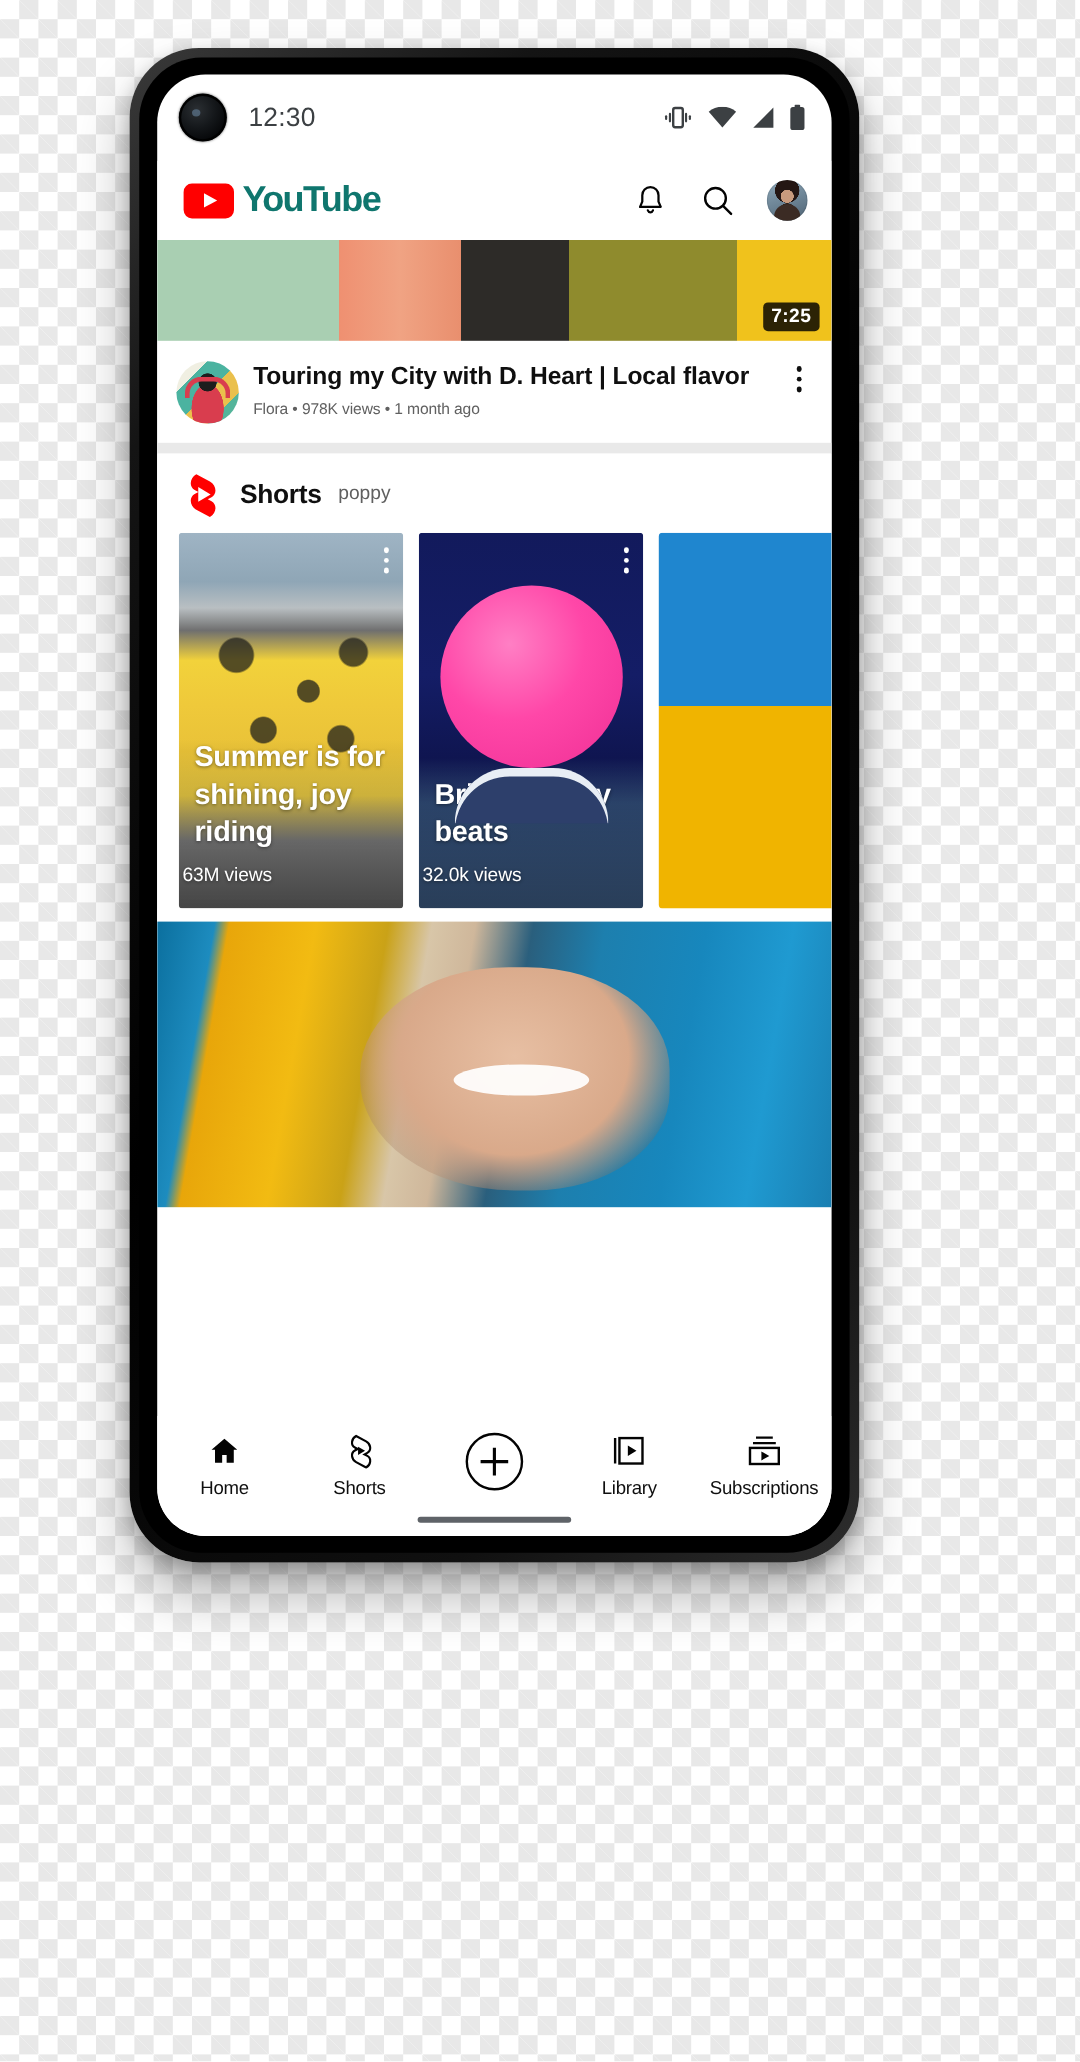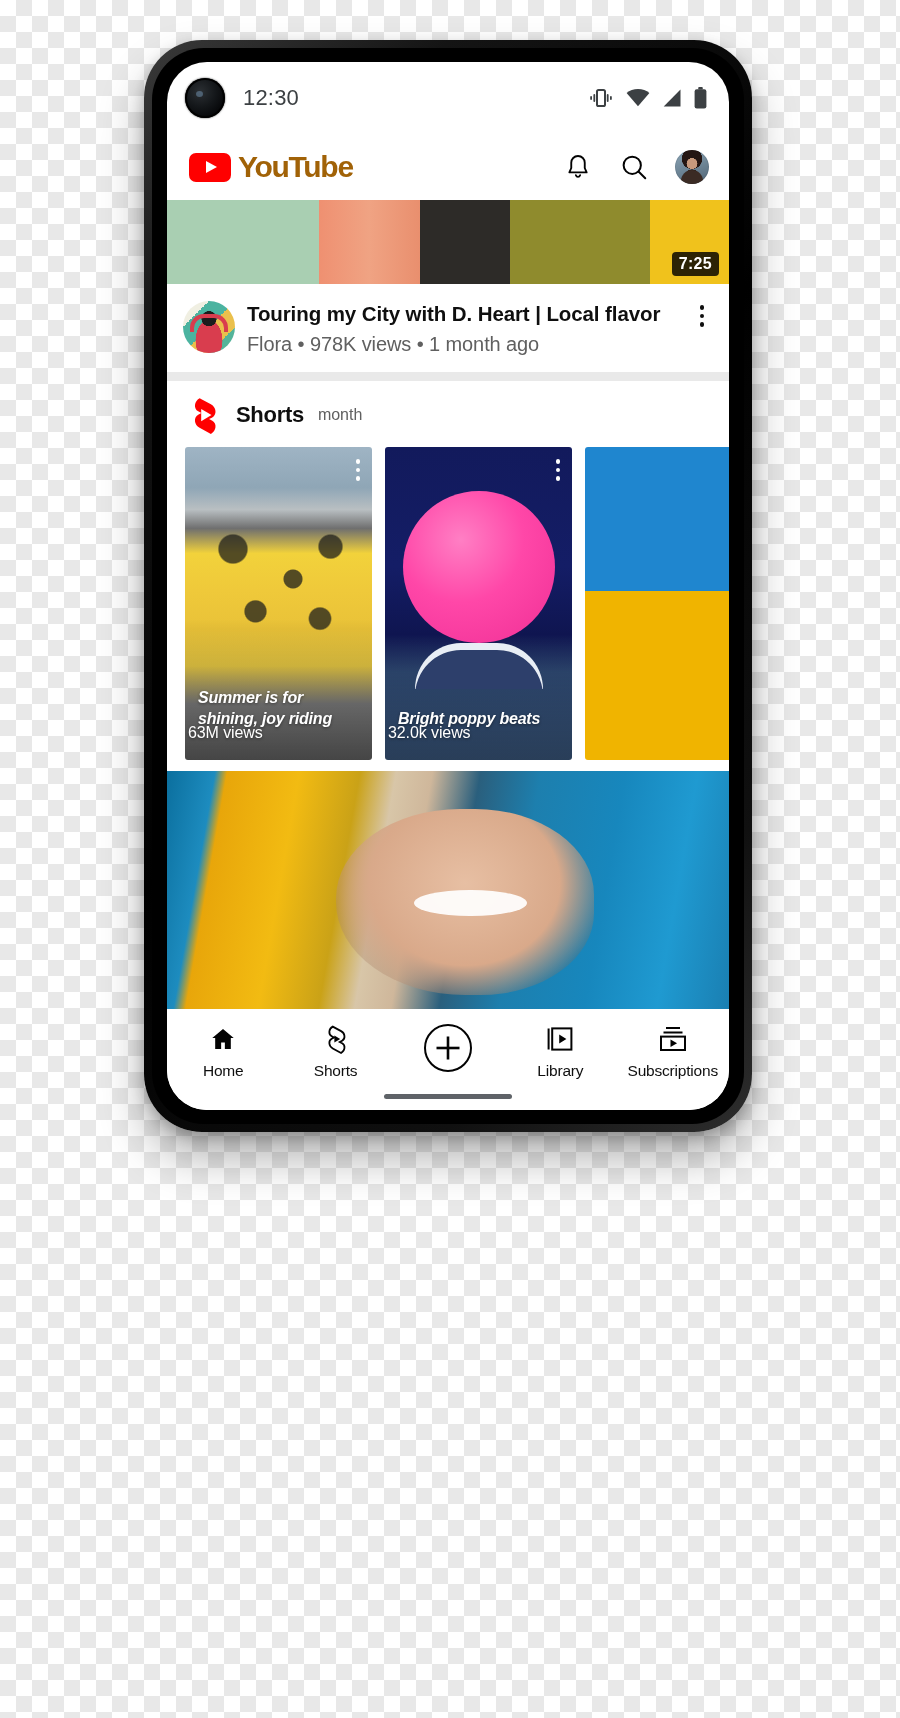--- a/index.html
+++ b/index.html
@@ -17,26 +17,25 @@
     background-image:
       linear-gradient(45deg,#e8e8e8 25%,transparent 25%,transparent 75%,#e8e8e8 75%,#e8e8e8),
       linear-gradient(45deg,#e8e8e8 25%,transparent 25%,transparent 75%,#e8e8e8 75%,#e8e8e8);
     background-size:32px 32px;
     background-position:0 0,16px 16px;
   }
   
   #phone {
     position:absolute;
     left:108px; top:40px;
-    width:608px; height:1092px;
+    width:608px; height:1262px;
     border-radius:58px;
     background:linear-gradient(135deg,#3a3a3a 0%,#141414 18%,#000 50%,#101010 82%,#2e2e2e 100%);
     box-shadow: 0 26px 46px rgba(0,0,0,.30), 0 6px 14px rgba(0,0,0,.22);
     padding:8px;
-    margin-left:36px;
   }
   #phone-inner {
     width:100%; height:100%;
     border-radius:52px;
     background:#000;
     padding:14px 15px;
   }
   #screen {
     position:relative;
     width:100%; height:100%;
@@ -87,21 +86,21 @@
   }
   .yt-play::after{
     content:""; width:0;height:0;
     border-left:11px solid #fff;
     border-top:6.5px solid transparent;
     border-bottom:6.5px solid transparent;
     margin-left:2px;
   }
   #yt-wordmark {
     font-family:"Liberation Sans", sans-serif;
-    font-weight:bold; font-size:30px; letter-spacing:-1.3px; color:#a16207;
+    font-weight:bold; font-size:30px; letter-spacing:-1.3px; color:#0f766e;
   }
   #header-actions {
     margin-left:auto; display:flex; align-items:center; gap:26px;
   }
   .hdr-icon { width:30px; height:30px; display:block; color:#030303; cursor:pointer;}
   #avatar {
     width:34px;height:34px;border-radius:50%;
     background:
       radial-gradient(circle at 50% 78%, #2a1a12 0 22%, transparent 23%),
       radial-gradient(circle at 50% 40%, #c89a7d 0 20%, transparent 21%),
@@ -156,21 +155,21 @@
     border-radius:14px 14px 0 0;
     border:4px solid #d93d4e; border-bottom:none;
   }
   .vm-text { flex:1 1 auto; min-width:0; }
   .v-title {
     font-size:20.5px; font-weight:bold; color:#0f0f0f;
     line-height:1.27; letter-spacing:-.1px;
   }
   .v-sub {
     margin-top:6px;
-    font-size:20px; color:#606060; letter-spacing:-.1px;
+    font-size:13px; color:#606060; letter-spacing:-.1px;
   }
   .kebab {
     flex:0 0 auto; width:22px; padding-top:4px;
     display:flex; flex-direction:column; align-items:center; gap:4px; cursor:pointer;
   }
   .kebab i { width:4.5px;height:4.5px;border-radius:50%;background:#0f0f0f; display:block;}
   .divider { height:9px; background:#e9e9e9; }
   
   #shorts-shelf { background:#fff; padding-top:14px; }
   #shorts-header { display:flex; align-items:center; gap:13px; padding:0 18px 12px 18px; }
@@ -215,23 +214,23 @@
   }
   .sc3 {
     background:linear-gradient(180deg,#1f86cf 0%,#1f86cf 46%,#f0b400 46%,#f0b400 100%);
   }
   .sc-kebab {
     position:absolute; right:12px; top:12px;
     display:flex; flex-direction:column; gap:4px; align-items:center; cursor:pointer;
   }
   .sc-kebab i { width:4.5px;height:4.5px;border-radius:50%;background:#fff; display:block; }
   .sc-caption {
-    position:absolute; left:13px; right:10px; bottom:30px;
-    color:#fff; font-size:16px; font-weight:bold; line-height:1.3;
-    letter-spacing:-.2px; text-shadow:0 1px 3px rgba(0,0,0,.45);font-style:italic;
+    position:absolute; left:13px; right:10px; bottom:48px;
+    color:#fff; font-size:24px; font-weight:bold; line-height:1.3;
+    letter-spacing:-.2px; text-shadow:0 1px 3px rgba(0,0,0,.45);
   }
   .sc-views {
     position:absolute; left:3px; bottom:18px;
     color:#fff; font-size:16px; letter-spacing:-.1px;
     text-shadow:0 1px 3px rgba(0,0,0,.45);
   }
   #shorts-gap { height:11px; background:#fff; }
   
   #big-video {
     position:relative; height:238px; overflow:hidden;
@@ -364,21 +363,21 @@
 
       <div id="shorts-shelf">
         <div id="shorts-header">
           <span class="shorts-logo">
             <svg width="38" height="40" viewBox="0 0 38 40">
               <path d="M14.6 3.2 25.9 9.3c5.5 3 6.3 10.4 1.4 13.1l-3.2 1.7 3.2 1.7c4.9 2.7 4.1 10.1-1.4 13.1l-11.3-6.1c-5.5-3-6.3-10.4-1.4-13.1l3.2-1.7-3.2-1.7C8.3 13.6 9.1 6.2 14.6 3.2z" fill="#FF0000"></path>
               <path d="M16.2 13.9v12.3l10.3-6.2-10.3-6.1z" fill="#ffffff"></path>
             </svg>
           </span>
           <span id="shorts-title">Shorts</span>
-          <span id="shorts-beta">month</span>
+          <span id="shorts-beta">poppy</span>
         </div>
 
         <div id="shorts-row">
           <div class="short-card sc1">
             <div class="sc-kebab">
                   <i></i>
                   <i></i>
                   <i></i>
                 </div>
             <div class="sc-caption">Summer is for shining, joy riding</div>

